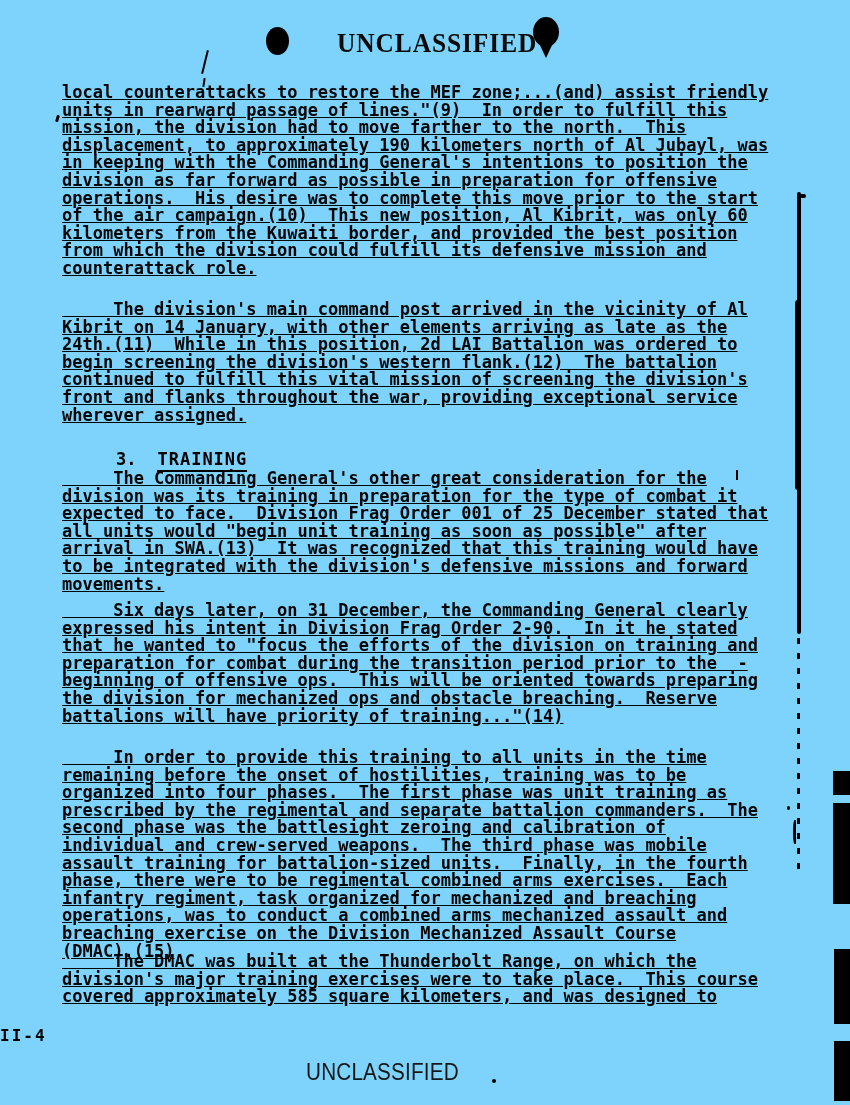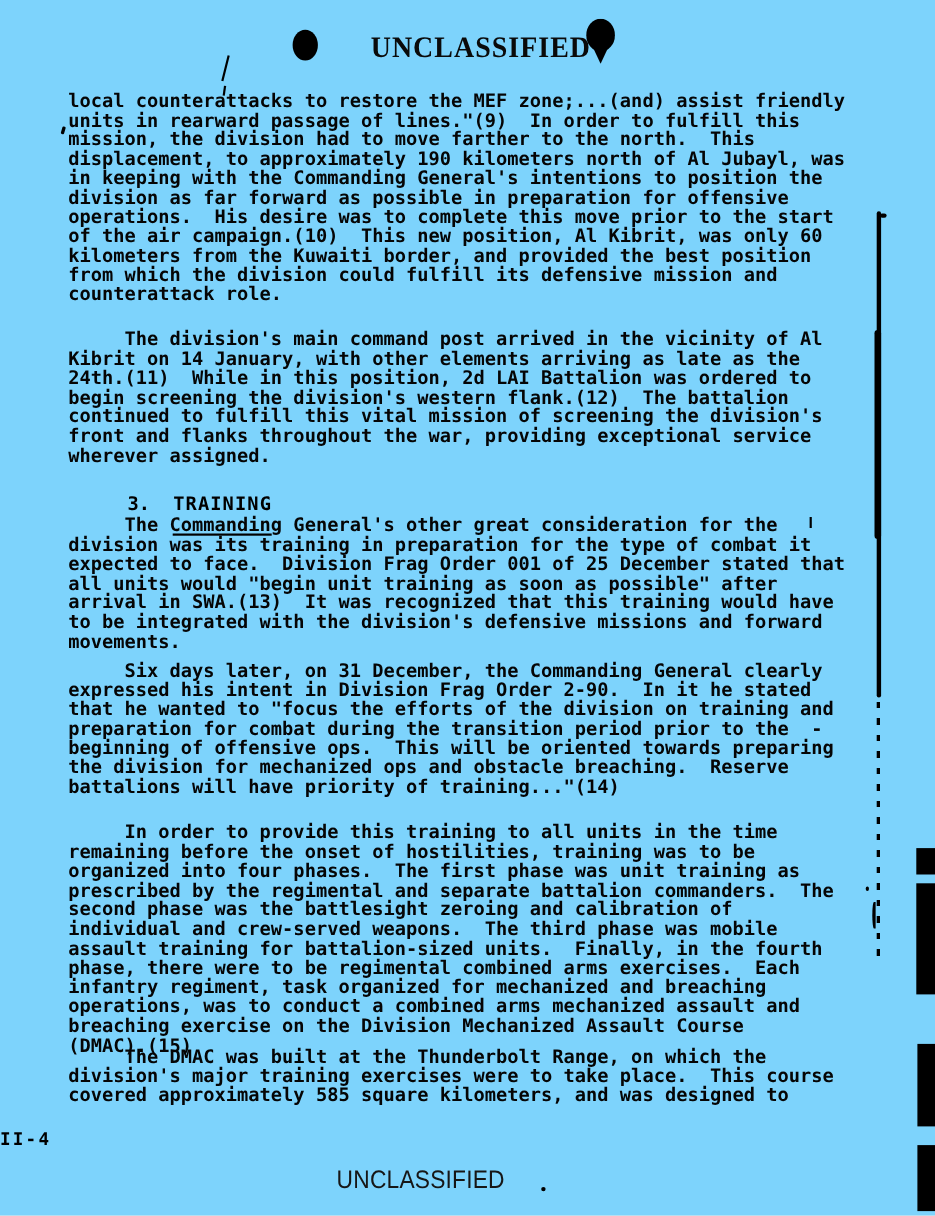--- a/index.html
+++ b/index.html
@@ -16,29 +16,29 @@
   }
   .punch-left{
     position:absolute;left:266px;top:27px;width:23px;height:28px;
     background:#000;border-radius:50%;
   }
   .punch-right{position:absolute;left:532px;top:17px;width:28px;height:42px;}
   
   .para{
     position:absolute;left:62px;white-space:pre;
     font-family:"DejaVu Sans Mono",monospace;font-weight:bold;
-    font-size:17px;line-height:17.6px;color:#050505;
+    font-size:17px;line-height:17.6px;color:#050505;text-decoration:underline;
   }
   .heading{
     position:absolute;left:75px;top:429px;white-space:pre;
     font-family:"DejaVu Sans Mono",monospace;font-weight:bold;font-size:17px;
   }
   .heading .hnum{margin-right:21px;}
   .heading .htitle{
-    display:inline-block;border-bottom:2.5px solid #000;padding-bottom:16px;
+    display:inline-block;border-bottom:2.5px solid #000;padding-bottom:1px;
     letter-spacing:1px;
   }
   
   .page-number{
     position:absolute;left:0;right:0;top:1026px;text-align:left;
     font-family:"DejaVu Sans Mono",monospace;font-weight:bold;font-size:16px;
     letter-spacing:2px;
   }
   .footer-class{
     position:absolute;left:306px;top:1059px;

